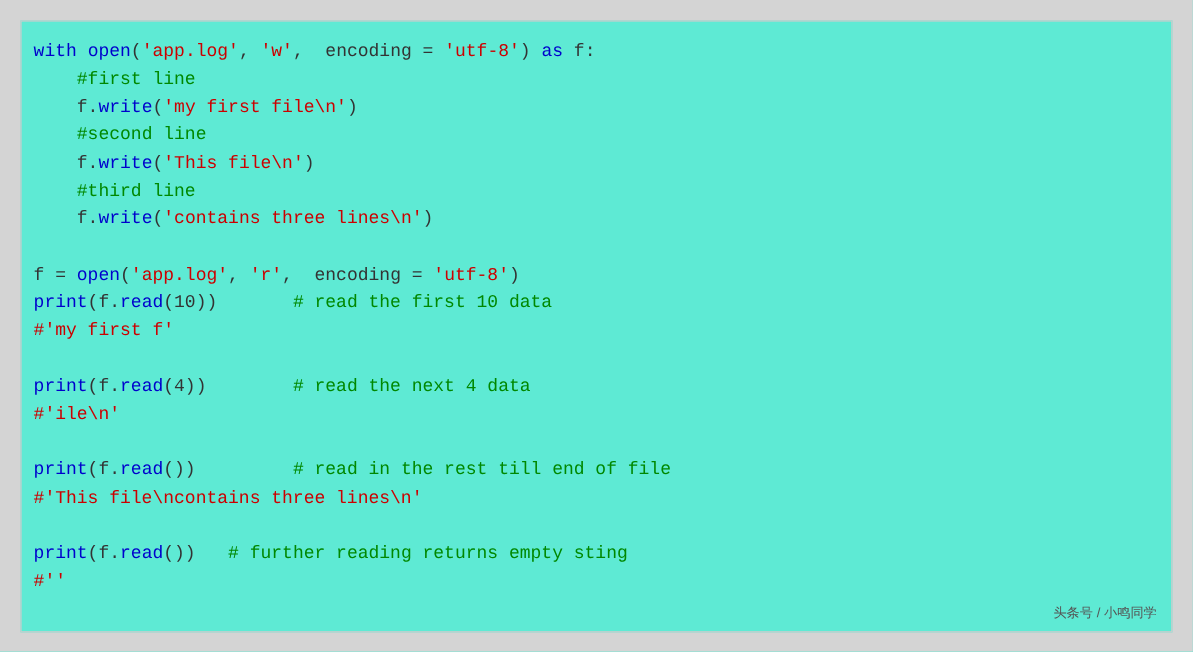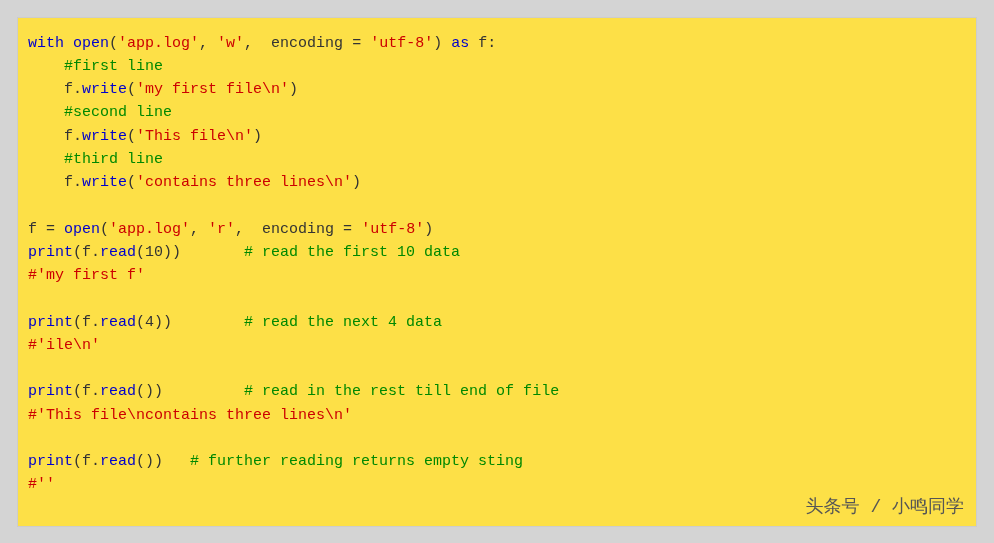--- a/index.html
+++ b/index.html
@@ -12,21 +12,21 @@
       background-color: #d4d4d4;
       width: 994px;
       height: 543px;
       font-family: 'Courier New', Courier, monospace;
       display: flex;
       align-items: center;
       justify-content: center;
     }
 
     .code-container {
-      background-color: #fde047;
+      background-color: #5eead4;
       width: 960px;
       min-height: 510px;
       padding: 14px 10px 14px 10px;
       position: relative;
       border: 1px solid #ccc;
     }
 
     .code-block {
       font-size: 15px;
       line-height: 1.55;
@@ -37,23 +37,23 @@
     .fn { color: #0000cc; } 
     .str { color: #cc0000; } 
     .cmt { color: #008800; }
     .output { color: #cc0000; } 
     .normal { color: #333333; }
 
     .watermark {
       position: absolute;
       bottom: 8px;
       right: 12px;
-      font-size: 18px;
+      font-size: 11px;
       color: #555;
-      font-family: Liberation Mono, monospace;
+      font-family: Liberation Sans, sans-serif;
     }
   </style>
 </head>
 <body>
 
 <div class="code-container">
   <div class="code-block"><span class="kw">with</span><span class="normal"> </span><span class="fn">open</span><span class="normal">(</span><span class="str">'app.log'</span><span class="normal">, </span><span class="str">'w'</span><span class="normal">,  encoding = </span><span class="str">'utf-8'</span><span class="normal">) </span><span class="kw">as</span><span class="normal"> f:</span>
 <span class="normal">    </span><span class="cmt">#first line</span>
 <span class="normal">    </span><span class="normal">f.</span><span class="fn">write</span><span class="normal">(</span><span class="str">'my first file\n'</span><span class="normal">)</span>
 <span class="normal">    </span><span class="cmt">#second line</span>

